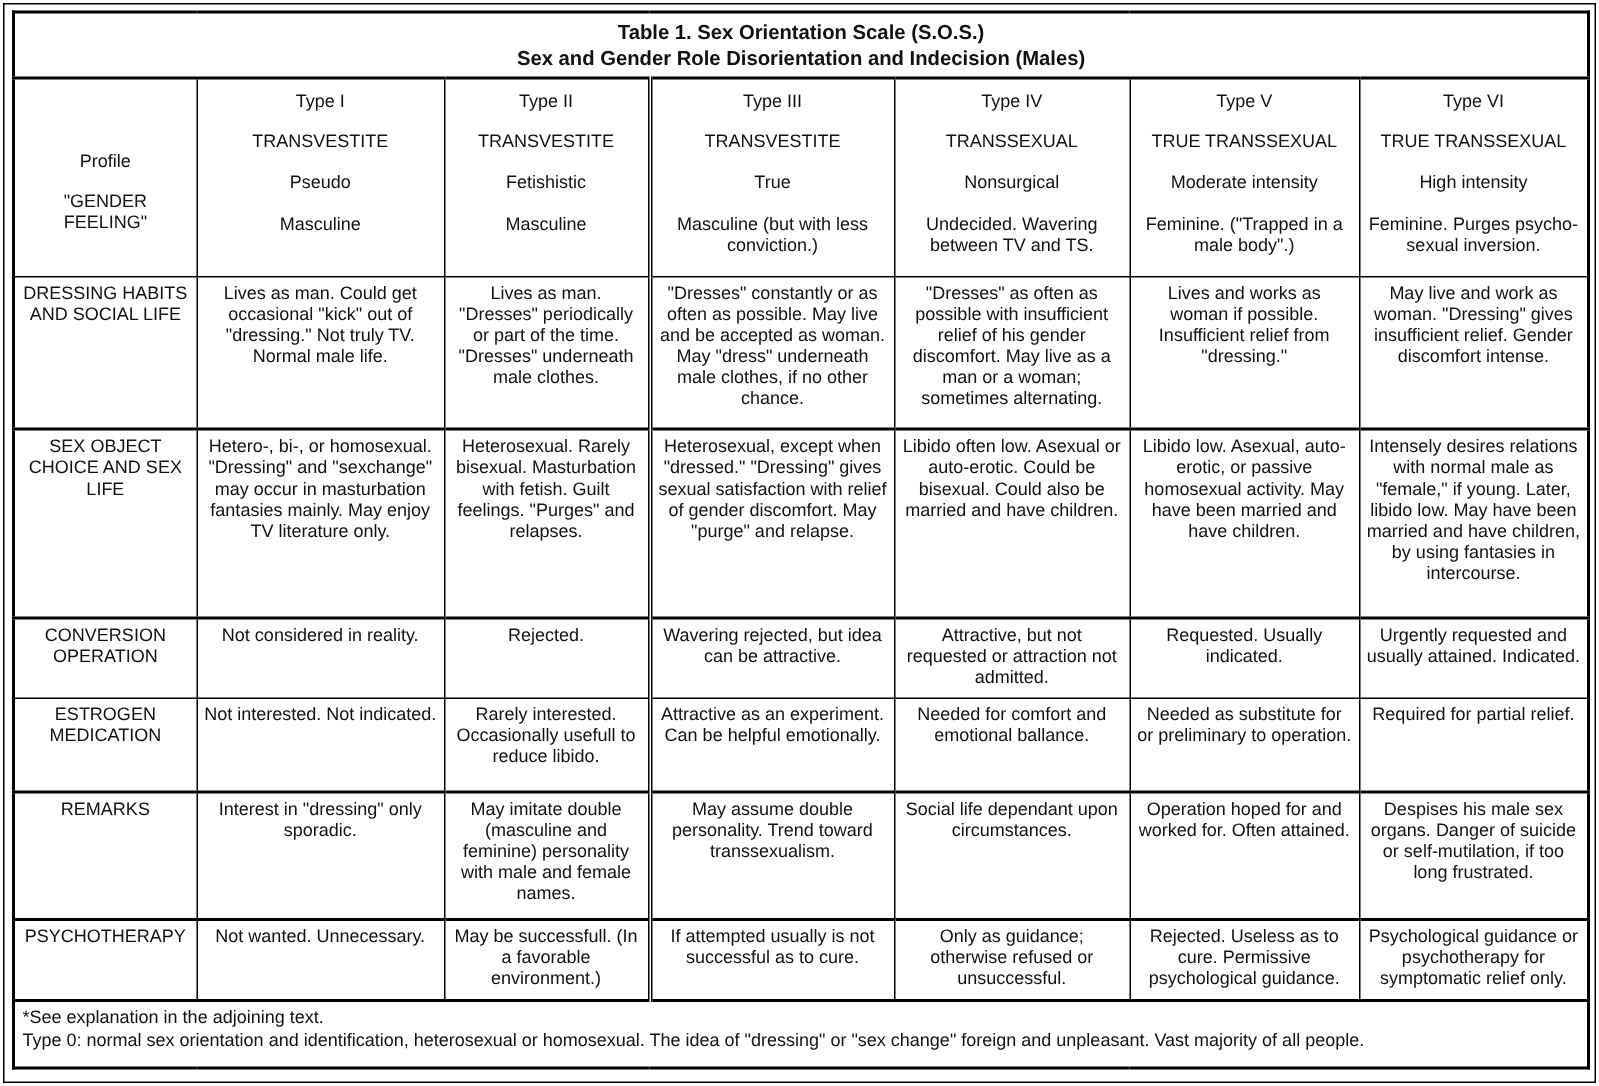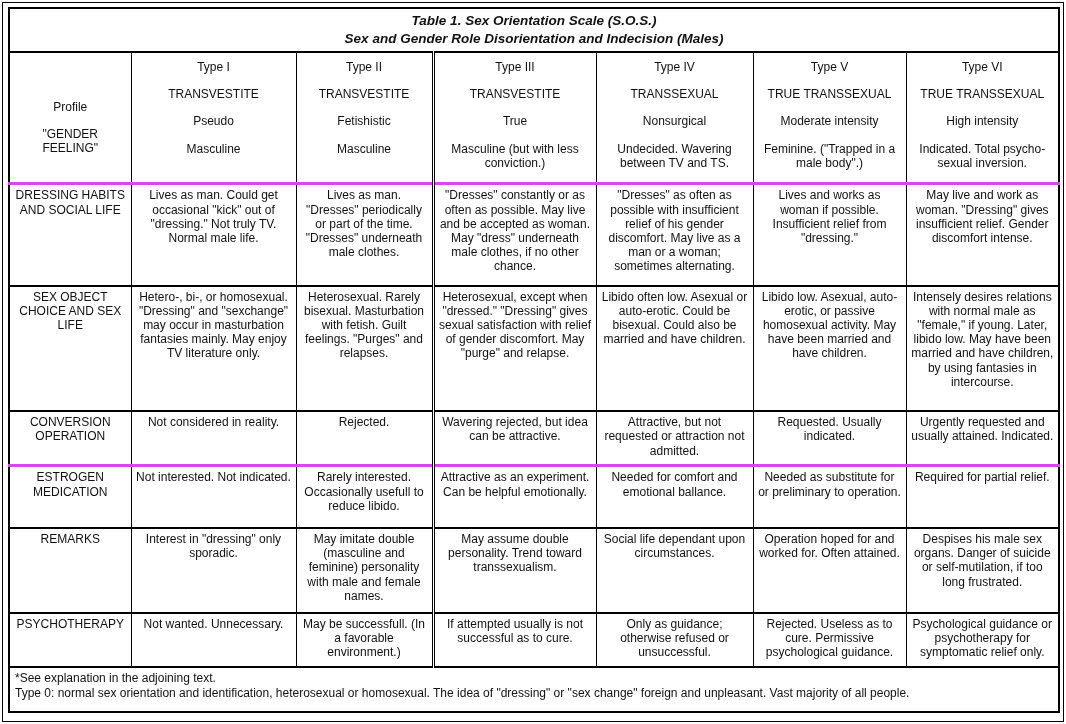--- a/index.html
+++ b/index.html
@@ -30,25 +30,24 @@
   }
   td {
     border: 1px solid #000;
     text-align: center;
     vertical-align: top;
     padding: 3px 4px;
     line-height: 1.18;
     overflow: hidden;
   }
   tr.sep > td { border-top: 2px solid #000; }
-  tr.sep3 > td { border-top: 3px solid #d946ef; }
+  tr.sep3 > td { border-top: 1px solid #d946ef; }
   td.dbl { border-left: 3px double #000; }
   td.title-cell {
     font-weight: bold;
-    font-style: italic;
     font-size: 13.5px;
     vertical-align: middle;
     padding: 2px;
     line-height: 1.3;
   }
   td.group-cell {
     font-weight: bold;
     font-size: 12.5px;
     vertical-align: middle;
     padding: 1px;
@@ -123,21 +122,21 @@
         <td class="hdr">
           <div>Type V</div>
           <div>TRUE TRANSSEXUAL</div>
           <div>Moderate intensity</div>
           <div>Feminine. ("Trapped in a male body".)</div>
         </td>
         <td class="hdr">
           <div>Type VI</div>
           <div>TRUE TRANSSEXUAL</div>
           <div>High intensity</div>
-          <div>Indicated. Total psycho-sexual inversion.</div>
+          <div>Feminine. Purges psycho-sexual inversion.</div>
         </td>
       </tr>
 
       <tr class="sep3" style="height:95px">
         <td>DRESSING HABITS AND SOCIAL LIFE</td>
         <td>Lives as man. Could get occasional "kick" out of "dressing." Not truly TV. Normal male life.</td>
         <td>Lives as man. "Dresses" periodically or part of the time. "Dresses" underneath male clothes.</td>
         <td class="dbl">"Dresses" constantly or as often as possible. May live and be accepted as woman. May "dress" underneath male clothes, if no other chance.</td>
         <td>"Dresses" as often as possible with insufficient relief of his gender discomfort. May live as a man or a woman; sometimes alternating.</td>
         <td>Lives and works as woman if possible. Insufficient relief from "dressing."</td>

